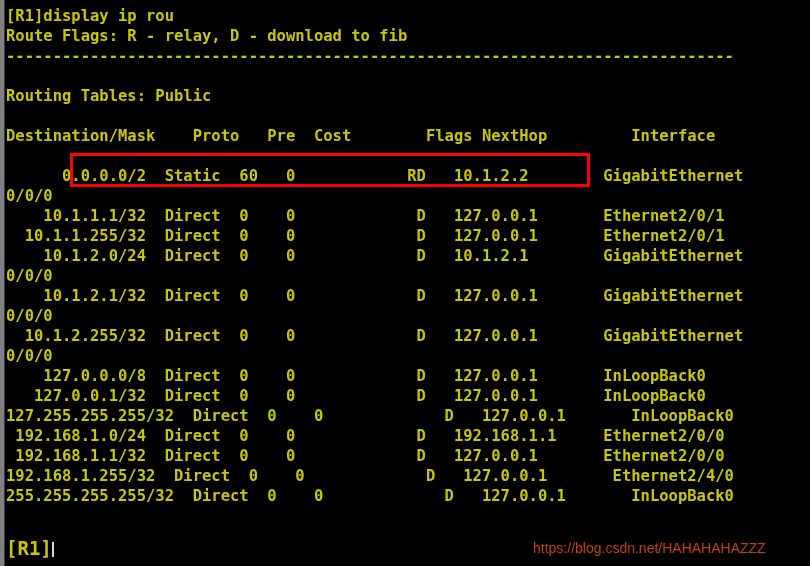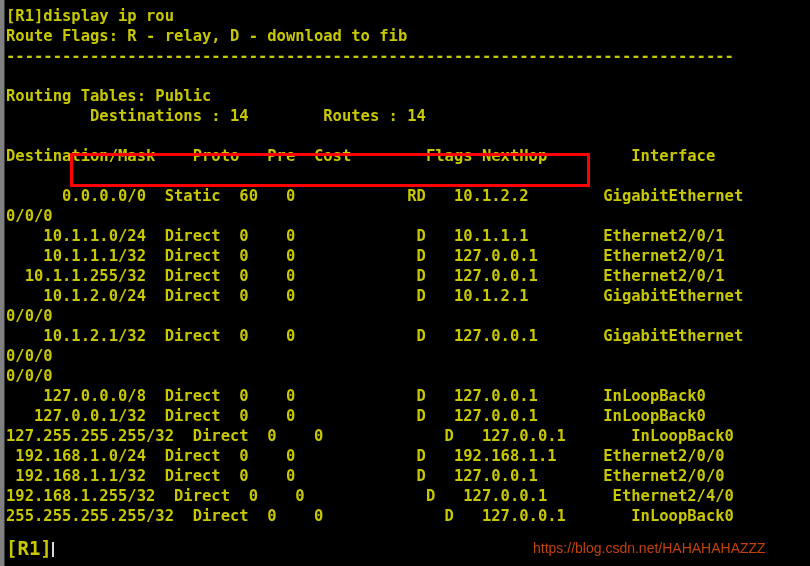--- a/index.html
+++ b/index.html
@@ -112,33 +112,32 @@
   <div id="left-gutter"></div>
   <div id="left-gutter-inner"></div>
 
   <div id="buffer">
     <div class="line"></div>
     <div class="line">[R1]display ip rou</div>
     <div class="line">Route Flags: R - relay, D - download to fib</div>
     <div class="line">------------------------------------------------------------------------------</div>
     <div class="line blank"></div>
     <div class="line">Routing Tables: Public</div>
-    <div class="line">         Destinations : 14        Routes : 14</div>
     <div class="line blank"></div>
     <div class="line">Destination/Mask    Proto   Pre  Cost        Flags NextHop         Interface</div>
     <div class="line blank"></div>
-    <div class="line">      0.0.0.0/0  Static  60   0            RD   10.1.2.2        GigabitEthernet</div>
+    <div class="line">      0.0.0.0/2  Static  60   0            RD   10.1.2.2        GigabitEthernet</div>
     <div class="line">0/0/0</div>
-    <div class="line">    10.1.1.0/24  Direct  0    0             D   10.1.1.1        Ethernet2/0/1</div>
     <div class="line">    10.1.1.1/32  Direct  0    0             D   127.0.0.1       Ethernet2/0/1</div>
     <div class="line">  10.1.1.255/32  Direct  0    0             D   127.0.0.1       Ethernet2/0/1</div>
     <div class="line">    10.1.2.0/24  Direct  0    0             D   10.1.2.1        GigabitEthernet</div>
     <div class="line">0/0/0</div>
     <div class="line">    10.1.2.1/32  Direct  0    0             D   127.0.0.1       GigabitEthernet</div>
     <div class="line">0/0/0</div>
+    <div class="line">  10.1.2.255/32  Direct  0    0             D   127.0.0.1       GigabitEthernet</div>
     <div class="line">0/0/0</div>
     <div class="line">    127.0.0.0/8  Direct  0    0             D   127.0.0.1       InLoopBack0</div>
     <div class="line">   127.0.0.1/32  Direct  0    0             D   127.0.0.1       InLoopBack0</div>
     <div class="line">127.255.255.255/32  Direct  0    0             D   127.0.0.1       InLoopBack0</div>
     <div class="line"> 192.168.1.0/24  Direct  0    0             D   192.168.1.1     Ethernet2/0/0</div>
     <div class="line"> 192.168.1.1/32  Direct  0    0             D   127.0.0.1       Ethernet2/0/0</div>
     <div class="line">192.168.1.255/32  Direct  0    0             D   127.0.0.1       Ethernet2/4/0</div>
     <div class="line">255.255.255.255/32  Direct  0    0             D   127.0.0.1       InLoopBack0</div>
     <div class="line blank"></div>
   </div>

